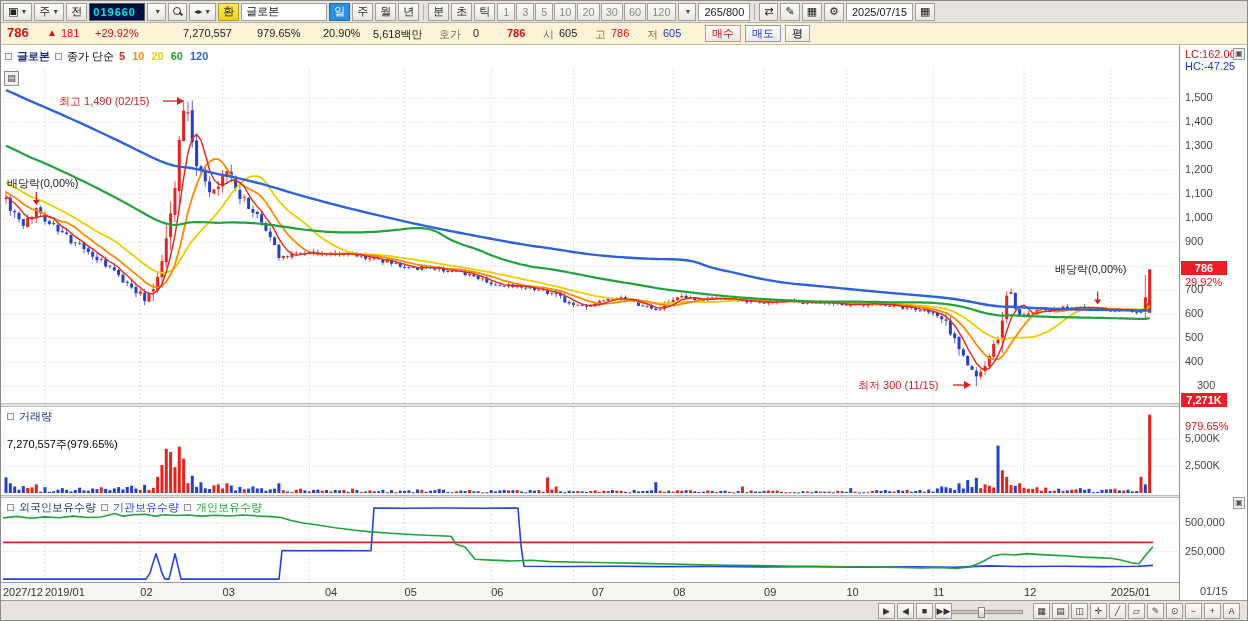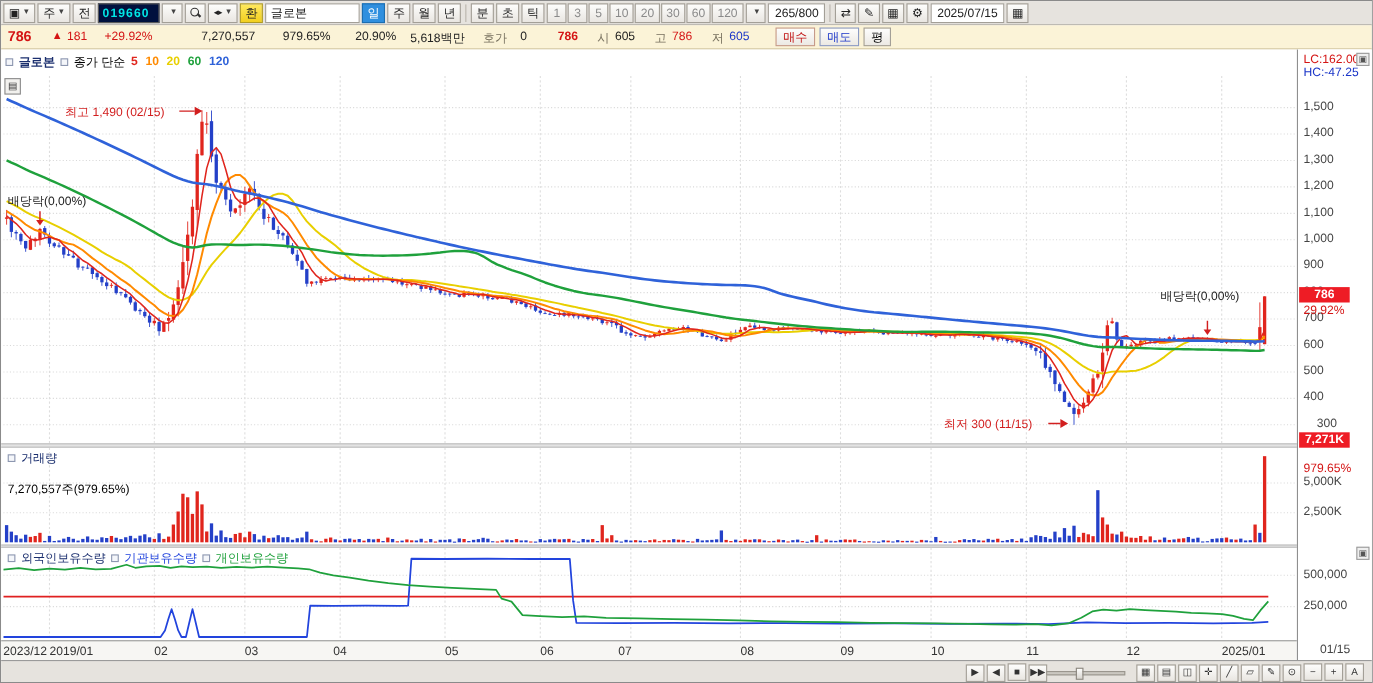--- a/index.html
+++ b/index.html
@@ -1051,28 +1051,28 @@
         <line x1="843.408" x2="843.408" y1="0" y2="84" stroke="#dedede" stroke-dasharray="2,2"></line>
         <line x1="930.048" x2="930.048" y1="0" y2="84" stroke="#dedede" stroke-dasharray="2,2"></line>
         <line x1="1021.02" x2="1021.02" y1="0" y2="84" stroke="#dedede" stroke-dasharray="2,2"></line>
         <line x1="1107.6599999999999" x2="1107.6599999999999" y1="0" y2="84" stroke="#dedede" stroke-dasharray="2,2"></line>
         <polyline points="0,44.379999999999995 1150,44.379999999999995" fill="none" stroke="#e02020" stroke-width="1.6" stroke-linejoin="round"></polyline>
         <polyline points="0,81.088 143,81.088 147,75.16 150,64.9 153,55.78 156,64.9 159,75.16 162,81.088 166,81.088 169,68.32 172,55.78 175,68.32 178,81.088 276,81.088 279,52.588 300,52.816 330,52.588 360,52.702 368,52.588 371,9.951999999999998 400,10.179999999999993 440,9.951999999999998 480,10.179999999999993 515,10.066000000000003 518,47.800000000000004 521,68.32 560,68.548 610,68.206 660,68.662 710,68.434 760,68.89 810,68.662 860,69.118 910,68.89 950,69.346 985,67.864 1020,68.548 1060,68.32 1100,68.662 1135,68.206 1150,67.408" fill="none" stroke="#2244dd" stroke-width="1.6" stroke-linejoin="round"></polyline>
         <polyline points="0,19.869999999999997 14,18.38799999999999 28,20.211999999999996 42,18.843999999999994 56,19.755999999999993 70,18.159999999999997 84,19.52799999999999 98,19.071999999999996 112,15.424000000000007 120,18.159999999999997 130,16.792 142,16.336 152,18.159999999999997 162,16.792 172,17.476 185,17.02000000000001 198,18.159999999999997 212,17.248000000000005 226,17.931999999999988 240,17.02000000000001 255,17.931999999999988 268,18.615999999999993 278,19.52799999999999 288,22.491999999999997 300,25 315,27.052 332,29.787999999999997 350,32.068 368,33.892 388,35.260000000000005 408,36.513999999999996 428,37.426 448,38.224 453,46.204 462,48.940000000000005 472,61.251999999999995 488,62.164 508,62.962 528,62.278000000000006 548,63.646 578,64.21600000000001 608,64.786 638,65.356 668,65.926 698,66.838 728,67.294 758,67.636 788,68.206 818,68.434 848,68.776 878,69.118 898,69.574 918,69.916 938,69.346 953,70.486 968,68.776 980,63.532 990,57.832 1000,56.236000000000004 1012,57.034 1024,55.666 1038,56.578 1052,57.376000000000005 1066,57.946 1080,59.086 1094,59.656 1108,60.226 1118,61.936 1128,64.672 1136,65.812 1143,56.692 1150,48.712" fill="none" stroke="#1fa13c" stroke-width="1.6" stroke-linejoin="round"></polyline>
       </svg>
 
     <div id="xaxis">
-        <span class="xlab" style="left:2px">2023/12</span>
+        <span class="xlab" style="left:2px">2027/12</span>
         <span class="xlab" style="left:43.988px">2019/01</span>
         <span class="xlab" style="left:139.292px">02</span>
         <span class="xlab" style="left:221.6px">03</span>
-        <span class="xlab" style="left:302px">04</span>
+        <span class="xlab" style="left:324px">04</span>
         <span class="xlab" style="left:403.544px">05</span>
         <span class="xlab" style="left:490.18399999999997px">06</span>
-        <span class="xlab" style="left:561px">07</span>
+        <span class="xlab" style="left:591px">07</span>
         <span class="xlab" style="left:672.1279999999999px">08</span>
         <span class="xlab" style="left:763.1px">09</span>
         <span class="xlab" style="left:845.408px">10</span>
         <span class="xlab" style="left:932.048px">11</span>
         <span class="xlab" style="left:1023.02px">12</span>
         <span class="xlab" style="left:1109.6599999999999px">2025/01</span>
       </div>
 
     <div id="right-panel">
         <div class="rp red" style="top:3px;left:5px">LC:162.00</div>

